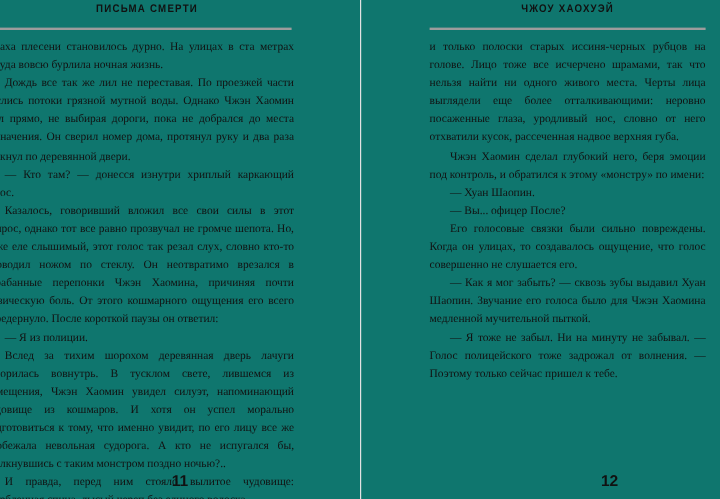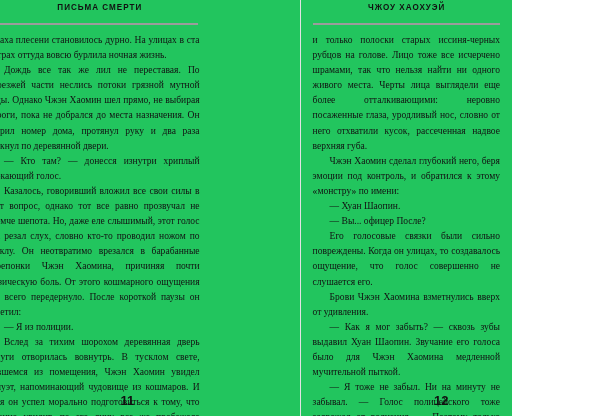--- a/index.html
+++ b/index.html
@@ -9,23 +9,23 @@
   }
   body {
     width: 600px;
     height: 416px;
     overflow: hidden;
     font-family: "Liberation Serif", "DejaVu Serif", serif;
     color: #0d0d0d;
   }
   .spread {
     position: relative;
-    width: 512px;
+    width: 600px;
     height: 416px;
-    background: #22c55e;
+    background: #0f766e;
     display: flex;
     box-sizing: border-box;
     align-items: center;
   }
   .gutter-line {
     position: absolute;
     left: 300px;
     top: 0;
     width: 1px;
     height: 416px;
@@ -137,21 +137,20 @@
       <div class="running-head-title">ЧЖОУ ХАОХУЭЙ</div>
     </div>
     <div class="rule"></div>
 
     <div class="body-text">
       <p class="cont">и только полоски старых иссиня-черных рубцов на голове. Лицо тоже все исчерчено шрамами, так что нельзя найти ни одного живого места. Черты лица выглядели еще более отталкивающими: неровно посаженные глаза, уродливый нос, словно от него отхватили кусок, рассеченная надвое верхняя губа.</p>
       <p>Чжэн Хаомин сделал глубокий него, беря эмоции под контроль, и обратился к этому «монстру» по имени:</p>
       <p class="dlg">— Хуан Шаопин.</p>
       <p class="dlg">— Вы... офицер После?</p>
       <p>Его голосовые связки были сильно повреждены. Когда он улицах, то создавалось ощущение, что голос совершенно не слушается его.</p>
-      <p>Брови Чжэн Хаомина взметнулись вверх от удивления.</p>
       <p class="dlg">— Как я мог забыть? — сквозь зубы выдавил Хуан Шаопин. Звучание его голоса было для Чжэн Хаомина медленной мучительной пыткой.</p>
       <p class="dlg">— Я тоже не забыл. Ни на минуту не забывал. — Голос полицейского тоже задрожал от волнения. — Поэтому только сейчас пришел к тебе.</p>
     </div>
 
     <div class="folio">12</div>
   </div>
 
 </div>
 
 </body></html>

